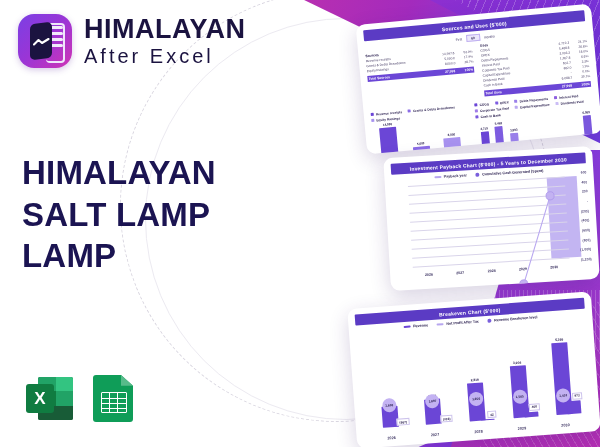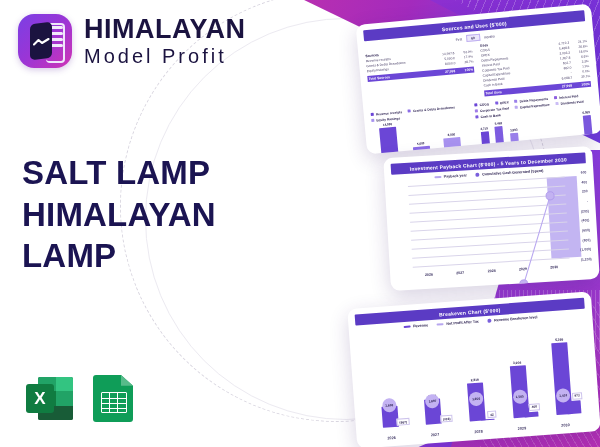--- a/index.html
+++ b/index.html
@@ -221,27 +221,27 @@
           <i></i>
           <i></i>
         </div>
       <div class="logo-card"></div>
       <svg class="logo-spark" viewBox="0 0 34 16">
         <path d="M2 13 L11 4 L18 10 L31 2" fill="none" stroke="#ffffff" stroke-width="4.2" stroke-linecap="round" stroke-linejoin="round"></path>
       </svg>
     </div>
     <div class="logo-text">
       <div class="logo-t1">HIMALAYAN</div>
-      <div class="logo-t2">Model Profit</div>
+      <div class="logo-t2">After Excel</div>
     </div>
   </div>
 
   <div class="headline">
+    <div>HIMALAYAN</div>
     <div>SALT LAMP</div>
-    <div>HIMALAYAN</div>
     <div>LAMP</div>
   </div>
 
   <div class="badges">
     <div class="xls">
       <div class="sheet">
         <div class="q q1"></div>
           <div class="q q2"></div>
           <div class="q q3"></div>
           <div class="q q4"></div>

